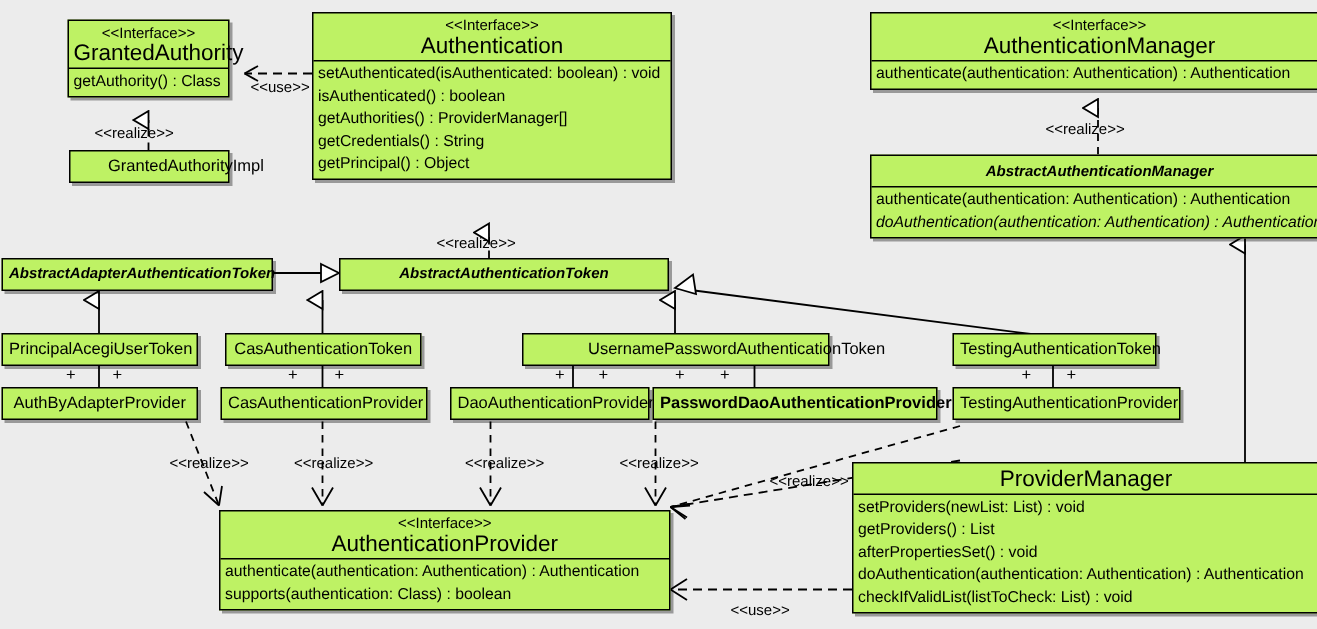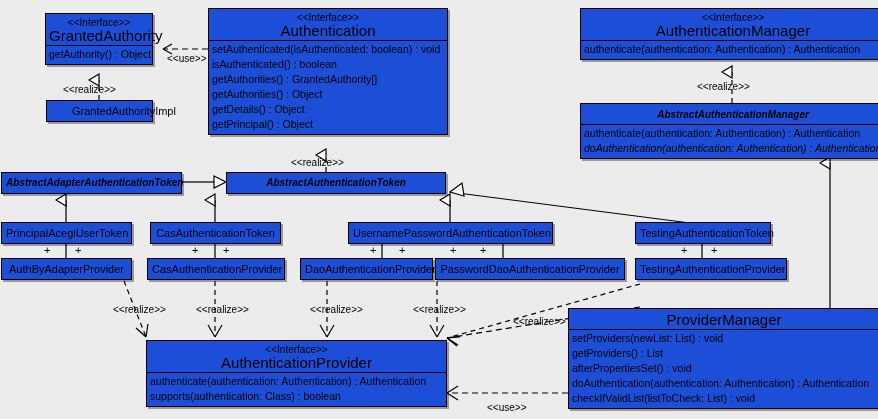--- a/index.html
+++ b/index.html
@@ -26,21 +26,21 @@
   #edges {
     position: absolute;
     left: 0;
     top: 0;
     width: 878px;
     height: 419px;
     pointer-events: none;
   }
   .uml-class {
     position: absolute;
-    background: #1d4ed8;
+    background: #bef264;
     border: 1px solid #000000;
     box-shadow: 2px 2px 0 rgba(0,0,0,0.35);
     box-sizing: border-box;
     z-index: 5;
   }
   .cls-header {
     text-align: center;
     padding: 2px 3px 3px 3px;
     line-height: 13px;
   }
@@ -201,39 +201,38 @@
       <path d="M 447 393 L 458 386 M 447 393 L 458 400" fill="none" stroke="#000" stroke-width="1.2"></path>
     </g>
   </svg>
 
   <div class="uml-class" style="left:45px; top:13px; width:108px;">
     <div class="cls-header">
       <div class="cls-stereo">&lt;&lt;Interface&gt;&gt;</div>
       <div class="cls-name">GrantedAuthority</div>
     </div>
     <div class="cls-members">
-      <div class="member">getAuthority() : Object</div>
+      <div class="member">getAuthority() : Class</div>
     </div>
   </div>
 
   <div class="uml-class" style="left:46px; top:100px; width:107px;padding-left:21px;">
     <div class="cls-compact">GrantedAuthorityImpl</div>
   </div>
 
   <div class="uml-class" style="left:208px; top:8px; width:240px;">
     <div class="cls-header">
       <div class="cls-stereo">&lt;&lt;Interface&gt;&gt;</div>
       <div class="cls-name">Authentication</div>
     </div>
     <div class="cls-members">
       <div class="member">setAuthenticated(isAuthenticated: boolean) : void</div>
       <div class="member">isAuthenticated() : boolean</div>
-      <div class="member">getAuthorities() : GrantedAuthority[]</div>
-      <div class="member">getAuthorities() : Object</div>
-      <div class="member">getDetails() : Object</div>
+      <div class="member">getAuthorities() : ProviderManager[]</div>
+      <div class="member">getCredentials() : String</div>
       <div class="member">getPrincipal() : Object</div>
     </div>
   </div>
 
   <div class="uml-class" style="left:580px; top:8px; width:306px;">
     <div class="cls-header">
       <div class="cls-stereo">&lt;&lt;Interface&gt;&gt;</div>
       <div class="cls-name">AuthenticationManager</div>
     </div>
     <div class="cls-members">
@@ -260,41 +259,41 @@
   </div>
 
   <div class="uml-class" style="left:150px; top:222px; width:131px;">
     <div class="cls-compact">CasAuthenticationToken</div>
   </div>
 
   <div class="uml-class" style="left:1px; top:222px; width:131px;">
     <div class="cls-compact">PrincipalAcegiUserToken</div>
   </div>
 
-  <div class="uml-class" style="left:348px; top:222px; width:205px;">
+  <div class="uml-class" style="left:348px; top:222px; width:205px;padding-left:39px;">
     <div class="cls-compact">UsernamePasswordAuthenticationToken</div>
   </div>
 
   <div class="uml-class" style="left:635px; top:222px; width:136px;">
     <div class="cls-compact">TestingAuthenticationToken</div>
   </div>
 
   <div class="uml-class" style="left:1px; top:258px; width:131px;">
     <div class="cls-compact">AuthByAdapterProvider</div>
   </div>
 
   <div class="uml-class" style="left:147px; top:258px; width:138px;">
     <div class="cls-compact">CasAuthenticationProvider</div>
   </div>
 
   <div class="uml-class" style="left:300px; top:258px; width:133px;">
     <div class="cls-compact">DaoAuthenticationProvider</div>
   </div>
 
-  <div class="uml-class" style="left:435px; top:258px; width:190px;">
+  <div class="uml-class" style="left:435px; top:258px; width:190px;font-weight:bold;">
     <div class="cls-compact">PasswordDaoAuthenticationProvider</div>
   </div>
 
   <div class="uml-class" style="left:635px; top:258px; width:152px;">
     <div class="cls-compact">TestingAuthenticationProvider</div>
   </div>
 
   <div class="uml-class" style="left:146px; top:340px; width:301px;">
     <div class="cls-header">
       <div class="cls-stereo">&lt;&lt;Interface&gt;&gt;</div>

